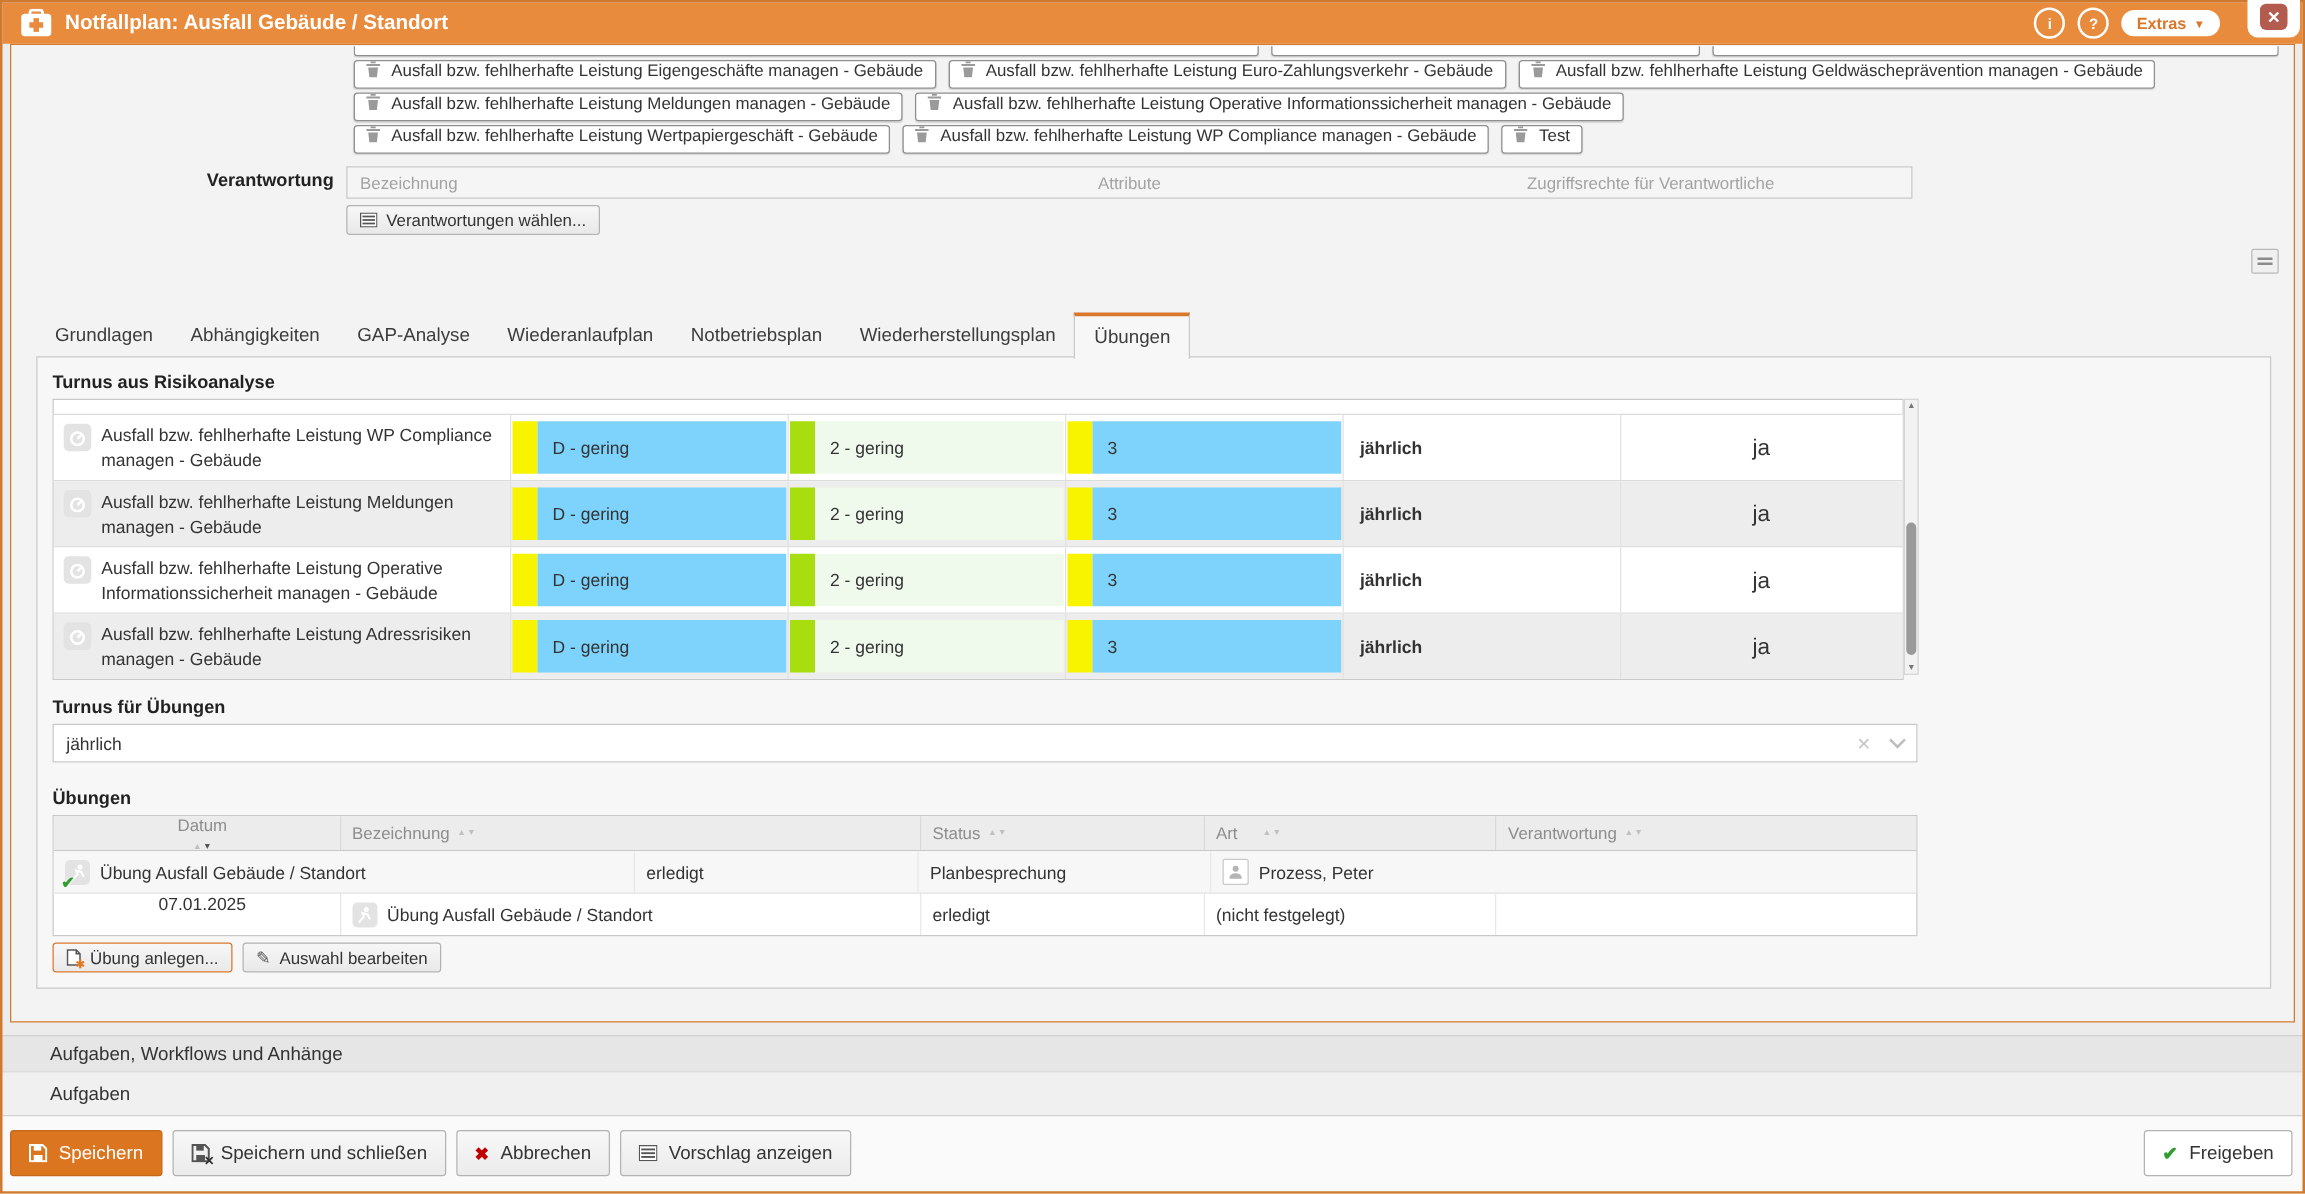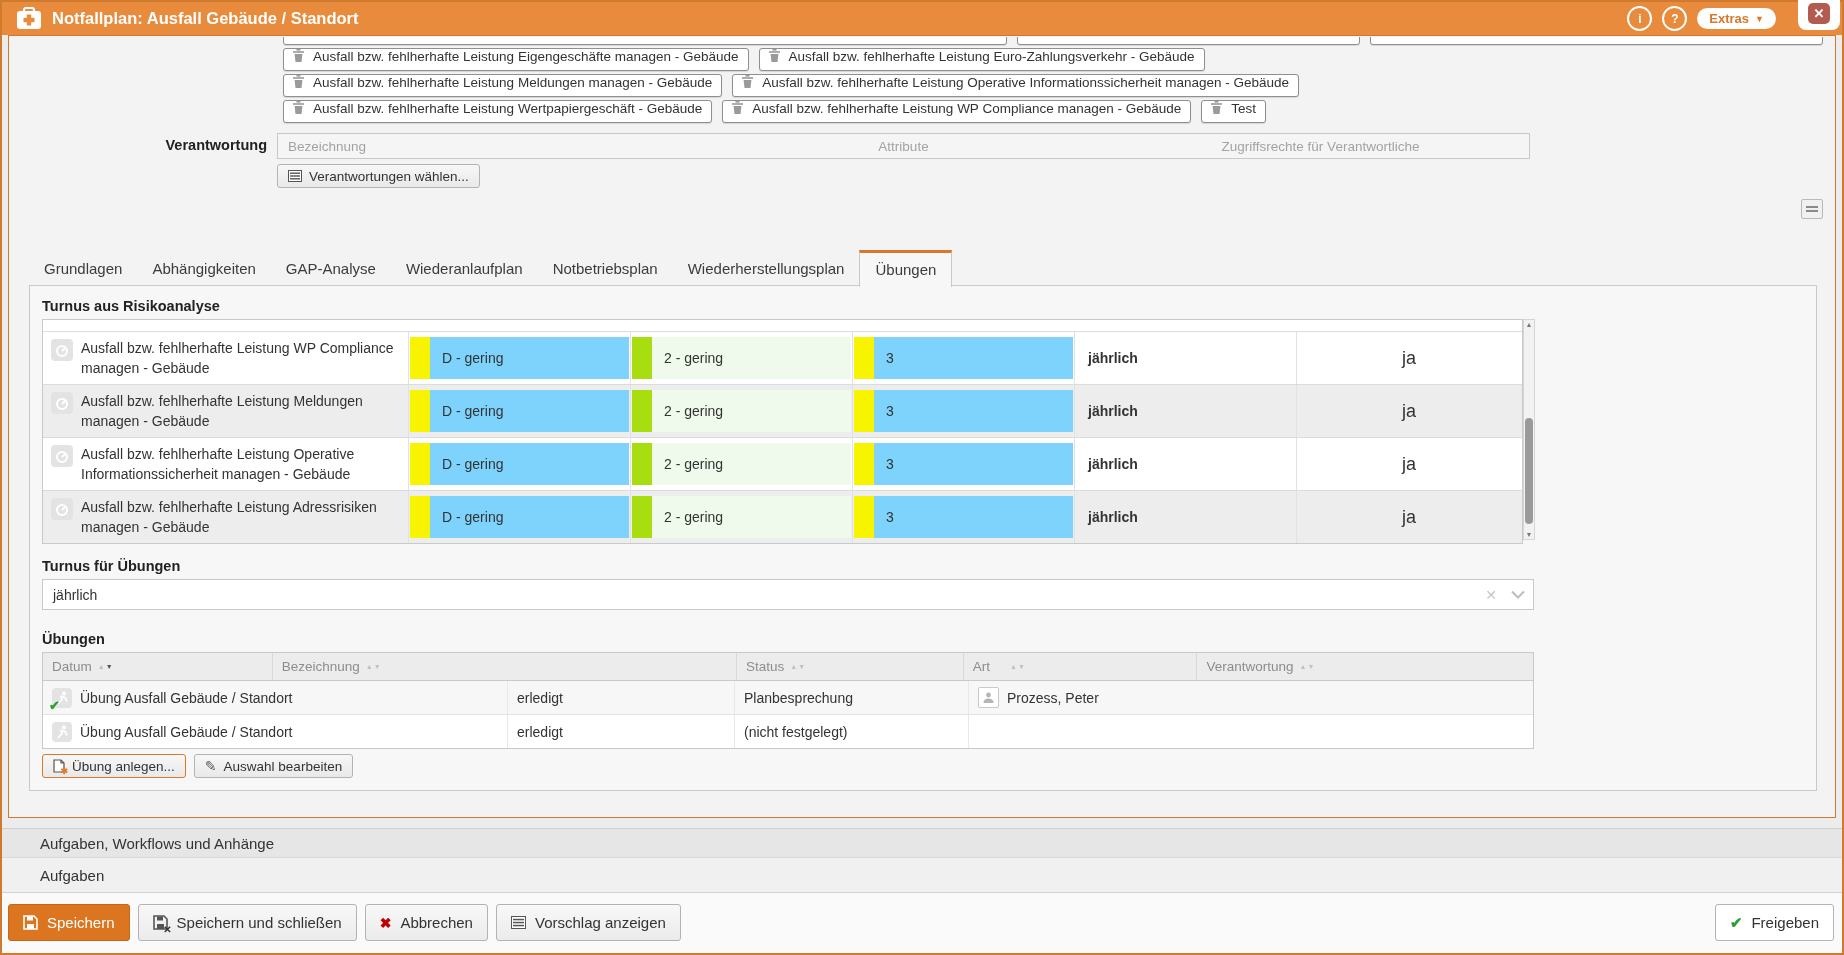--- a/index.html
+++ b/index.html
@@ -110,21 +110,21 @@
     padding-left:9px;font-size:13.5px;color:#8d8d8d;cursor:pointer;}
   .uhc:last-child{border-right:none;}
   .sorts{display:inline-flex;gap:1px;}
   .sorts span{font-size:7px;color:#c0c0c0;line-height:1;}
   .sorts span.on{color:#555;}
   .urow{display:flex;border-bottom:1px solid #e2e2e2;height:33px;font-size:14px;}
   .urow:last-child{border-bottom:none;}
   .urow.alt{background:#f7f7f7;}
   .uc{box-sizing:border-box;border-right:1px solid #e8e8e8;display:flex;align-items:center;gap:8px;padding-left:9px;}
   .uc:last-child{border-right:none;}
-  .w-datum{width:230px;} .w-bez{width:465px;} .w-status{width:227px;} .w-art{width:234px;gap:20px;} .w-ver{width:336px;}
+  .w-datum{width:230px;flex-direction:column;} .w-bez{width:465px;} .w-status{width:227px;} .w-art{width:234px;gap:20px;} .w-ver{width:336px;}
   .uic{width:20px;height:20px;background:#e3e3e3;border-radius:4px;position:relative;flex:0 0 auto;
     display:flex;align-items:center;justify-content:center;}
   .uic .chk{position:absolute;left:-3px;bottom:-5px;color:#2f9e2f;font-size:13px;font-weight:bold;text-shadow:0 0 2px #fff;}
   .pic{width:19px;height:19px;background:#fff;border:1px solid #c9c9c9;border-radius:2px;flex:0 0 auto;
     display:flex;align-items:center;justify-content:center;}
 
   .ueb-buttons{position:absolute;left:12px;top:468px;display:flex;gap:8px;}
   .btn.orange-border{border-color:#d9772a;}
   .star{color:#e07b2a;font-size:9px;position:absolute;right:-3px;bottom:-3px;font-weight:bold;}
   .docwrap{position:relative;display:inline-flex;}
@@ -190,20 +190,28 @@
         <span>Ausfall bzw. fehlherhafte Leistung Eigengeschäfte managen - Gebäude</span>
       </span>
       <span class="chip">
         <svg width="11" height="13" viewBox="0 0 11 13">
             <rect x="0" y="2.2" width="11" height="1.6" fill="#9a9a9a"></rect>
             <rect x="3.5" y="0" width="4" height="1.6" fill="#9a9a9a"></rect>
             <path d="M1.6 5h7.8L8.5 13h-6z" fill="#9a9a9a"></path>
           </svg>
         <span>Ausfall bzw. fehlherhafte Leistung Euro-Zahlungsverkehr - Gebäude</span>
       </span>
+      <span class="chip">
+        <svg width="11" height="13" viewBox="0 0 11 13">
+            <rect x="0" y="2.2" width="11" height="1.6" fill="#9a9a9a"></rect>
+            <rect x="3.5" y="0" width="4" height="1.6" fill="#9a9a9a"></rect>
+            <path d="M1.6 5h7.8L8.5 13h-6z" fill="#9a9a9a"></path>
+          </svg>
+        <span>Ausfall bzw. fehlherhafte Leistung Geldwäscheprävention managen - Gebäude</span>
+      </span>
     </div>
     <div class="chip-row">
       <span class="chip">
         <svg width="11" height="13" viewBox="0 0 11 13">
             <rect x="0" y="2.2" width="11" height="1.6" fill="#9a9a9a"></rect>
             <rect x="3.5" y="0" width="4" height="1.6" fill="#9a9a9a"></rect>
             <path d="M1.6 5h7.8L8.5 13h-6z" fill="#9a9a9a"></path>
           </svg>
         <span>Ausfall bzw. fehlherhafte Leistung Meldungen managen - Gebäude</span>
       </span>
@@ -485,20 +493,21 @@
           <span class="pic">
             <svg width="13" height="13" viewBox="0 0 13 13">
                 <circle cx="6.5" cy="4" r="2.4" fill="#b5b5b5"></circle>
                 <path d="M1.5 12 Q1.5 7.5 6.5 7.5 Q11.5 7.5 11.5 12 Z" fill="#b5b5b5"></path>
               </svg>
           </span>
           <span>Prozess, Peter</span>
         </div>
       </div>
       <div class="urow">
+        <div class="uc w-datum">07.01.2025</div>
         <div class="uc w-bez">
           <span class="uic">
             <svg width="13" height="14" viewBox="0 0 13 14">
                 <circle cx="8" cy="2.5" r="2" fill="#fff"></circle>
                 <path d="M2 13 L6 8.5 L5 5.5 L9 6.5 L11 10.5" stroke="#fff" stroke-width="1.7" fill="none"></path>
               </svg>
           </span>
           <span>Übung Ausfall Gebäude / Standort</span>
         </div>
         <div class="uc w-status">erledigt</div>

